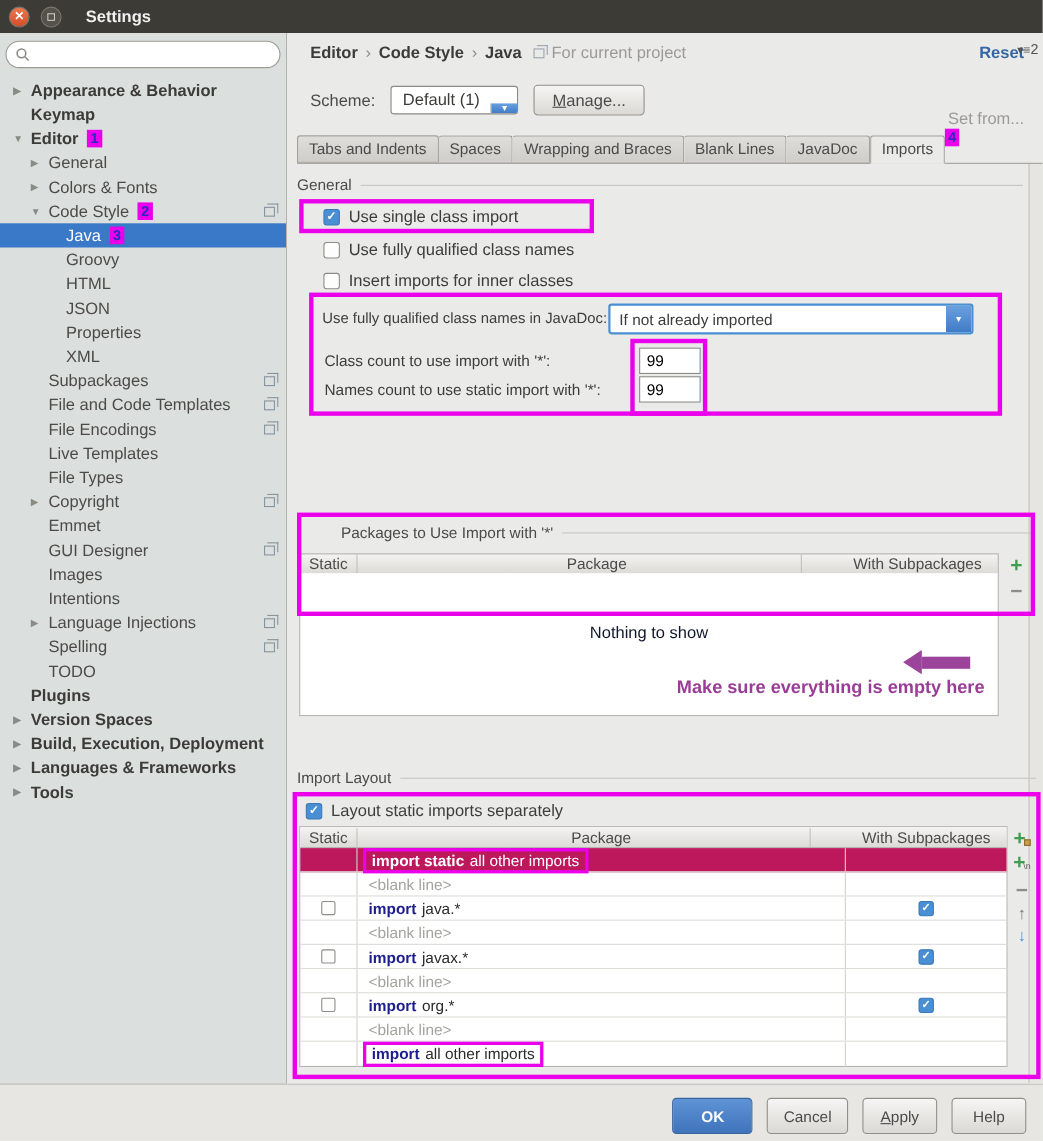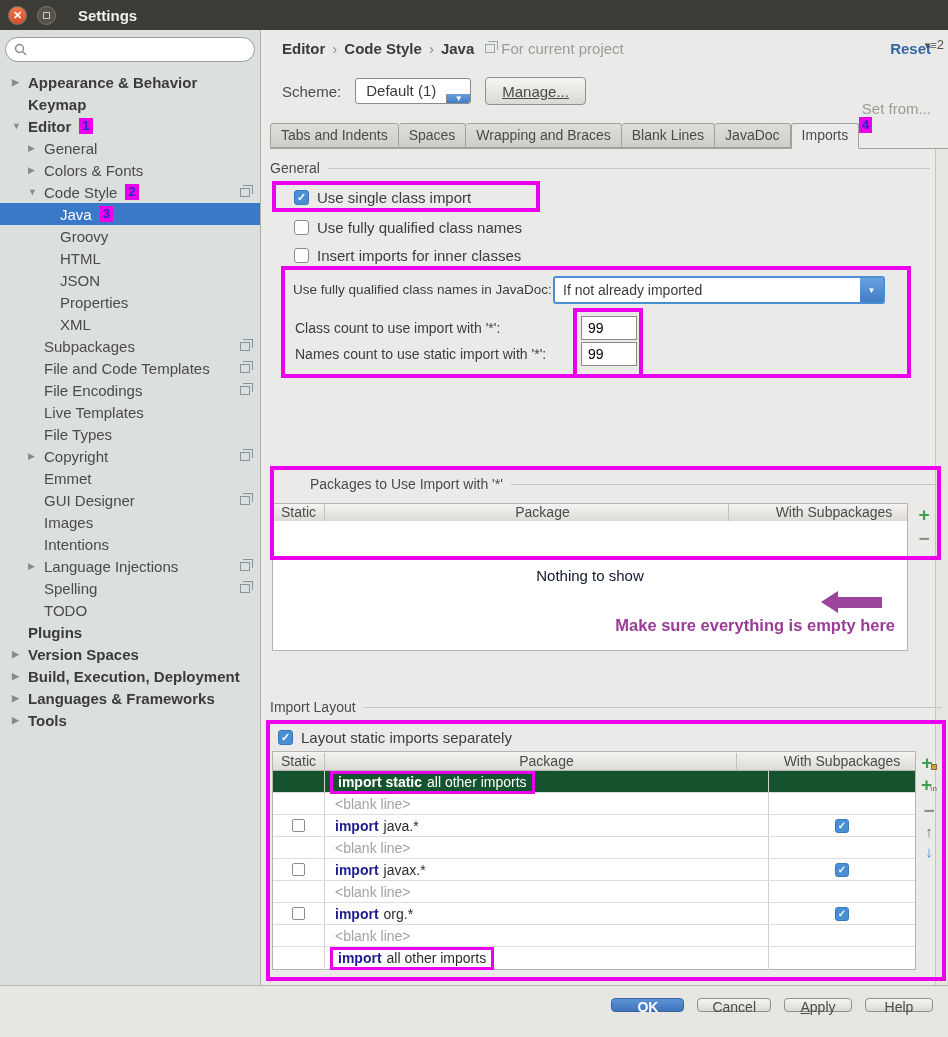--- a/index.html
+++ b/index.html
@@ -41,21 +41,21 @@
   .context { color:#9c9a96; display:flex; align-items:center; gap:6px; margin-left:4px; }
   .context .copy-icon { margin-left:0; border-color:#9aa5ae; }
   .context .copy-icon::before { border-color:#9aa5ae; }
   .reset { position:absolute; right:17px; top:10px; color:#3465a4; font-weight:700; font-size:15px; cursor:pointer; }
 
   .scheme-row { position:absolute; left:21px; top:47px; height:28px; display:flex; align-items:center; gap:14px; }
   .scheme-label { font-size:15px; color:#4b4b49; }
   .combo { display:flex; height:26px; border:1px solid #8c8a85; border-radius:3px; overflow:hidden; background:#fff;align-items:flex-end; }
   .combo-text { padding:0 10px; font-size:15px; line-height:24px; color:#3b3b39; }
   .combo-btn { width:24px; background:linear-gradient(#6aa0e0,#3f7cc6); color:#fff; font-size:8px; display:flex; align-items:center; justify-content:center; border-left:1px solid #8c8a85; }
-  .btn { height:28px; padding:0 16px; background:linear-gradient(#f6f5f3,#dbd9d5); border:1px solid #918f8a; border-radius:4px; font-size:15px; color:#4b4b49; font-family:inherit;text-decoration:underline; }
+  .btn { height:28px; padding:0 16px; background:linear-gradient(#f6f5f3,#dbd9d5); border:1px solid #918f8a; border-radius:4px; font-size:15px; color:#4b4b49; font-family:inherit; }
   .uf::first-letter { text-decoration:underline; }
   .set-from { position:absolute; right:17px; top:70px; color:#9c9a96; font-size:15px; cursor:pointer; }
 
   .tabbar { position:absolute; left:9px; right:0; top:93px; height:26px; border-bottom:1px solid #a3a19c; display:flex; align-items:flex-end; z-index:2; }
   .tab { height:25px; line-height:23px; padding:0 10px; font-size:14px; color:#4b4b49; background:linear-gradient(#e0deda,#cfcdc9); border:1px solid #a3a19c; border-left:none; border-radius:3px 3px 0 0; position:relative; white-space:nowrap; cursor:pointer; }
   .tab:first-child { border-left:1px solid #a3a19c; }
   .tab.active { background:#eaeae8; margin-bottom:-1px; height:26px; border-bottom:1px solid #eaeae8; border-left:1px solid #a3a19c; z-index:3; }
   .tab .badge { position:absolute; right:-14px; top:-7px; }
   .tab-overflow { position:absolute; right:4px; top:7px; color:#55534f; font-size:11px; cursor:pointer; }
   .tab-overflow b { font-size:13px; font-weight:400; }
@@ -109,37 +109,37 @@
   .il-box { position:absolute; left:0; right:0; top:21px; height:261px; border:4px solid #ea00ea; }
   .il-cb-row { position:absolute; left:8px; top:5px; display:flex; align-items:center; gap:8px; font-size:15px; color:#3d3d3b; }
   .il-table { position:absolute; left:2px; top:27px; right:26px; background:#fff; border:1px solid #b6b4b0; }
   #il-head { position:static; border:none; border-bottom:1px solid #b6b4b0; height:19px; }
   .il-row { display:grid; grid-template-columns:52px 1fr 146px; height:22px; border-bottom:1px solid #dedcd8; font-size:14px; }
   .il-row:last-child { border-bottom:none; }
   .il-row .c1, .il-row .c2, .il-row .c3 { display:flex; align-items:center; height:100%; }
   .il-row .c1 { justify-content:center; border-right:1px solid #d4d2ce; }
   .il-row .c2 { padding-left:10px; color:#2b2b2b; border-right:1px solid #d4d2ce; white-space:nowrap; }
   .il-row .c3 { justify-content:center; }
-  .il-row.sel { background:#14532d; }
+  .il-row.sel { background:#be185d; }
   .il-row.sel .c2 { color:#fff; }
   .kw { font-weight:700; color:#1d1d8f; margin-right:5px; }
   .sel .kw { color:#fff; }
   .blank { color:#a3a39f; }
   .hl { display:inline-flex; border:3px solid #ea00ea; padding:0 5px; margin-left:-5px; position:relative; z-index:4; line-height:17px; align-items:center; }
   .scb { width:13px; height:13px; border:1px solid #8e8c88; background:#fdfdfd; border-radius:2px; }
   .pcb { width:14px; height:14px; background:#4a8fd3; border:1px solid #3a78b8; border-radius:3px; color:#fff; font-size:10px; line-height:12px; text-align:center; font-weight:700; }
   .il-toolbar { position:absolute; right:1px; top:30px; width:24px; display:flex; flex-direction:column; align-items:center; gap:4px; }
   .mini-pkg { display:inline-block; width:6px; height:6px; background:#caa04e; border:1px solid #8a6a2a; margin-left:-2px; vertical-align:-1px; }
   .mini-nl { font-style:normal; font-size:8px; color:#55534f; font-weight:400; margin-left:-2px; }
   .tb-up { color:#7c7a76; font-size:15px; font-weight:700; line-height:16px; cursor:pointer; }
   .tb-down { color:#4a8fd3; font-size:15px; font-weight:700; line-height:16px; cursor:pointer; }
 
   
   .footer { height:52px; flex:none; background:#e7e6e3; border-top:1px solid #b7b5b0; display:flex; justify-content:flex-end; align-items:flex-start; gap:13px; padding:12px 15px 0 0; }
-  .fbtn { height:14px; border-radius:4px; font-size:14px; font-family:inherit; }
+  .fbtn { height:33px; border-radius:4px; font-size:14px; font-family:inherit; }
   .btn-ok { width:73px; background:linear-gradient(#5e93d6,#3f74bb); border:1px solid #38649f; color:#fff; font-weight:700; }
   .btn-std { min-width:68px; padding:0 14px; background:linear-gradient(#f6f5f3,#dbd9d5); border:1px solid #918f8a; color:#4b4b49; }
 </style>
 </head>
 <body>
 
 <div class="window">
 
   <div class="titlebar">
     <div class="tb-btn tb-close">✕</div>

